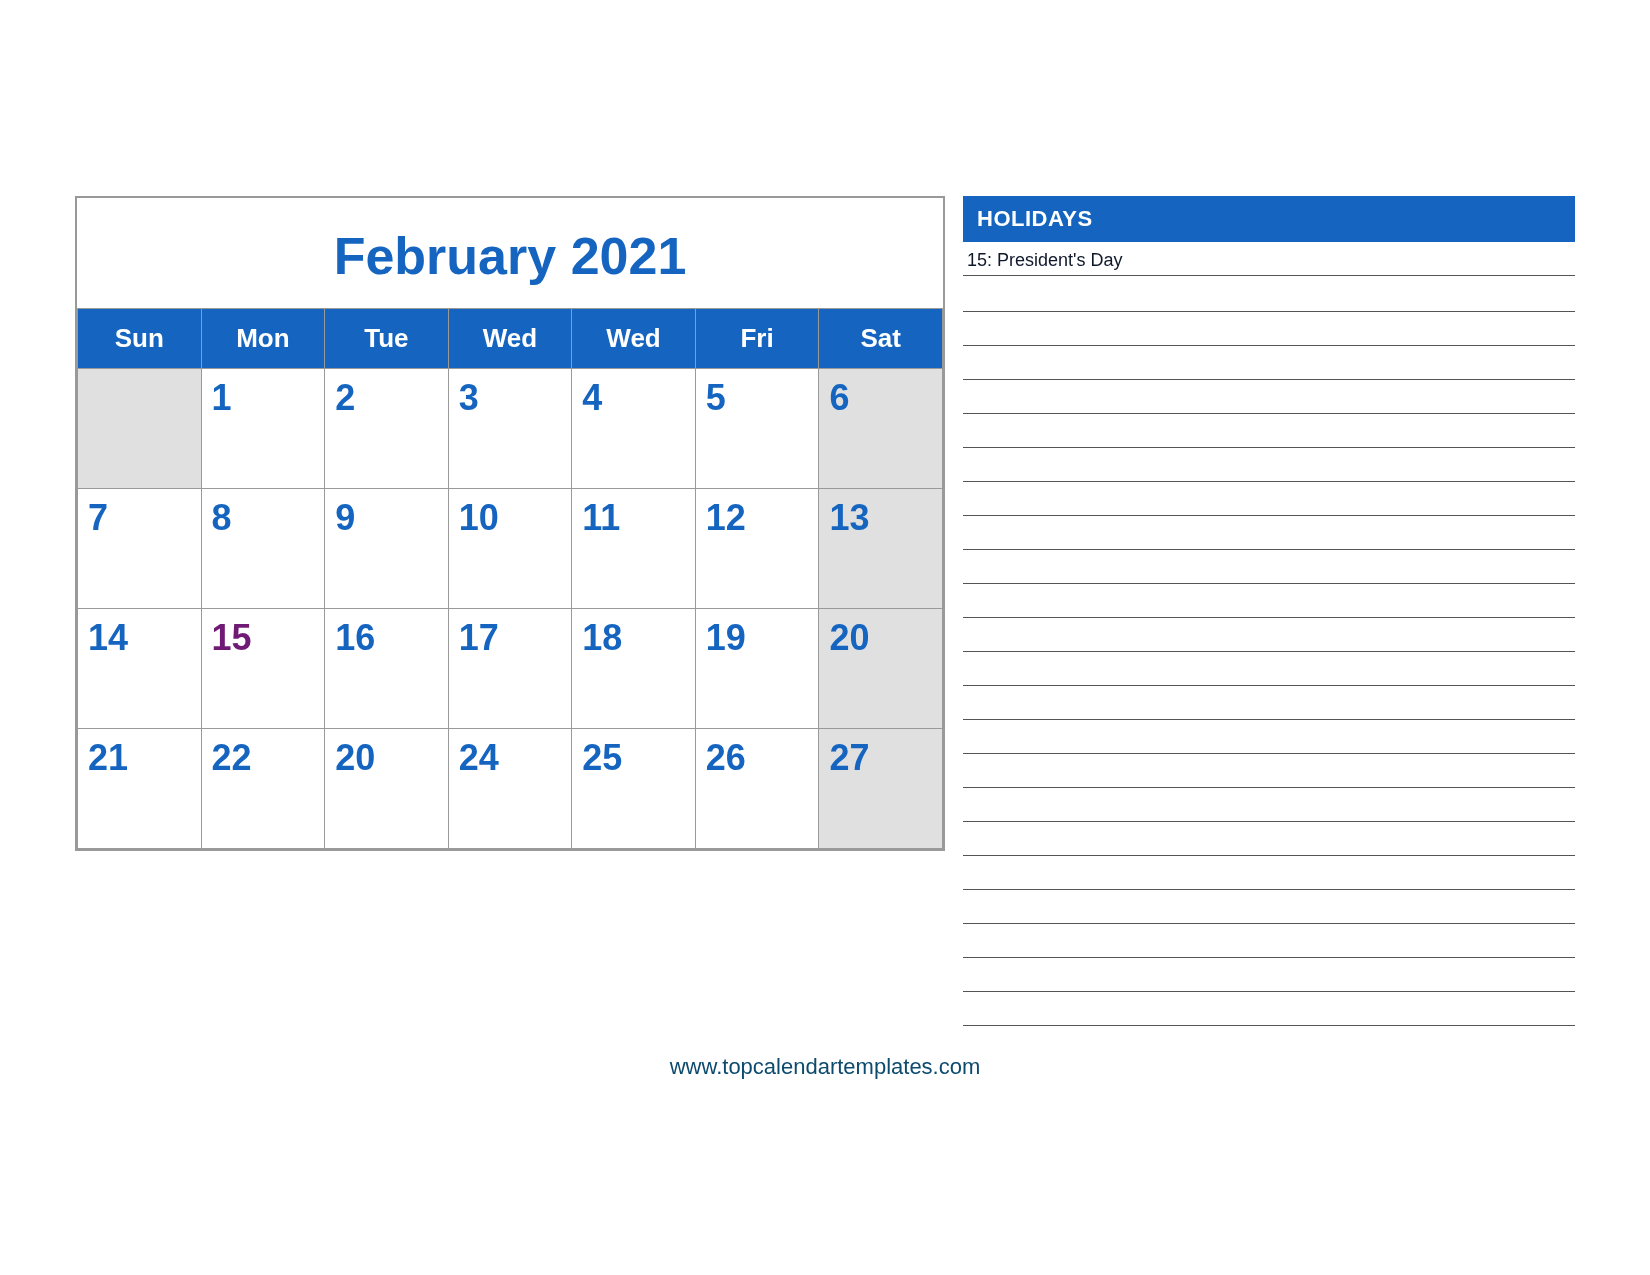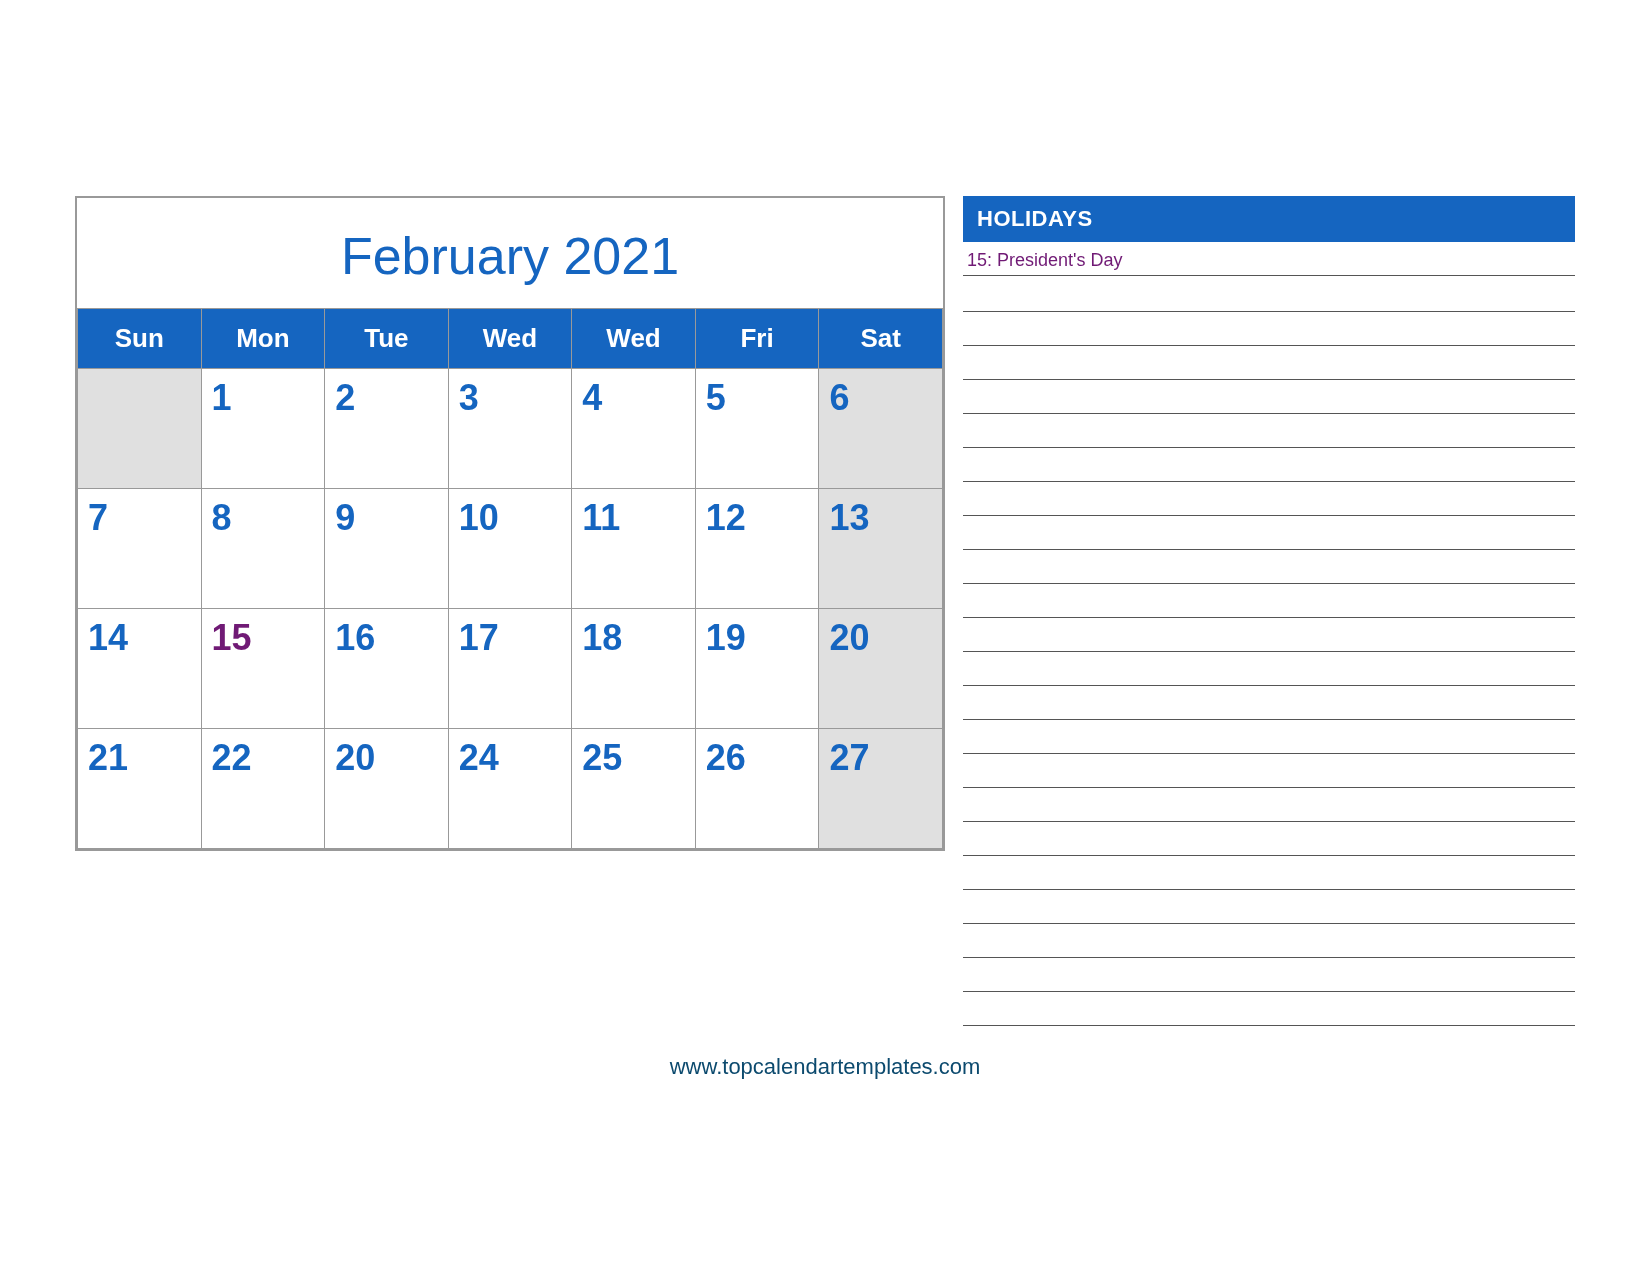--- a/index.html
+++ b/index.html
@@ -28,21 +28,21 @@
       border: 2px solid #999;
       background: #fff;
       flex: 0 0 auto;
       width: 870px;
     }
 
     .calendar-title {
       text-align: center;
       padding: 28px 10px 22px;
       font-size: 52px;
-      font-weight: normal;
+      font-weight: bold;
       color: #1565C0;
     }
 
     .calendar-grid {
       width: 100%;
       border-collapse: collapse;
     }
 
     
     .calendar-grid thead tr th {
@@ -92,21 +92,21 @@
       background: #1565C0;
       color: #ffffff;
       font-size: 22px;
       font-weight: bold;
       padding: 10px 14px;
       letter-spacing: 0.5px;
     }
 
     .holiday-entry {
       font-size: 18px;
-      color: #701a75;
+      color: #0f172a;
       padding: 8px 4px 4px 4px;
       border-bottom: 1px solid #555;
     }
 
     .notes-lines {
       flex: 1;
       display: flex;
       flex-direction: column;
       margin-top: 2px;
     }

